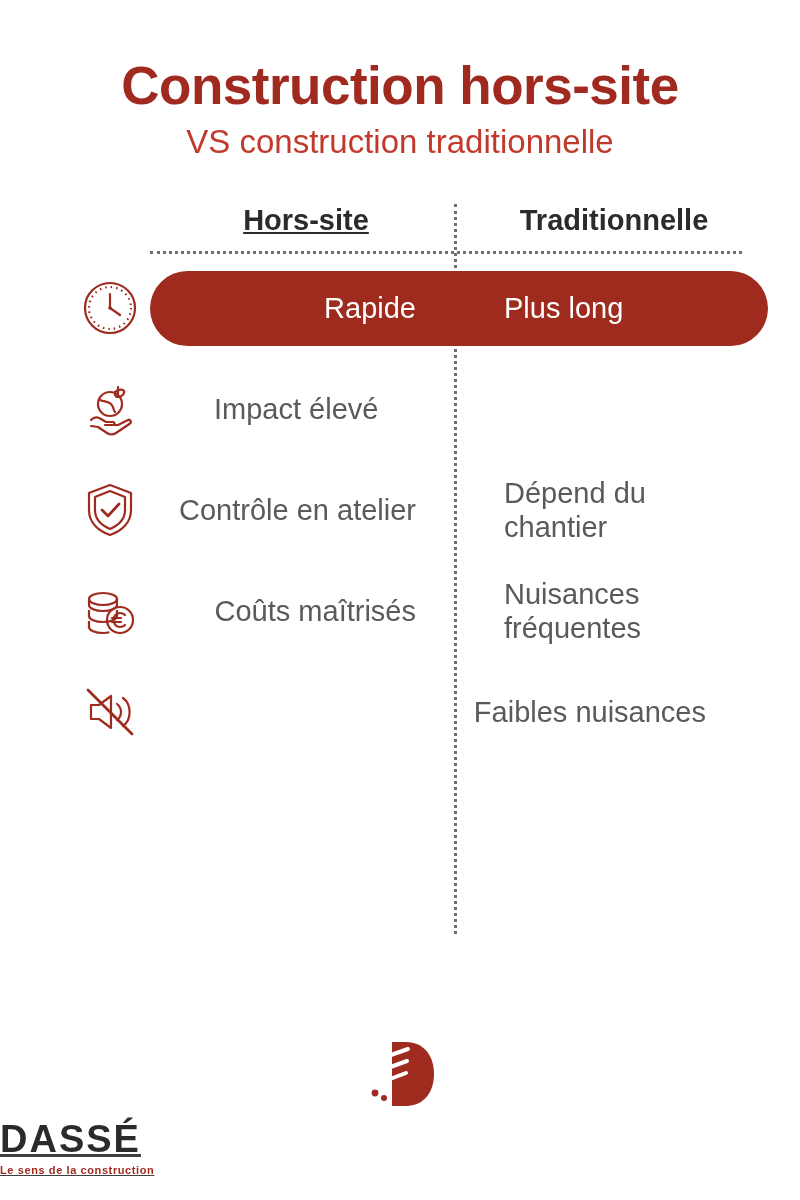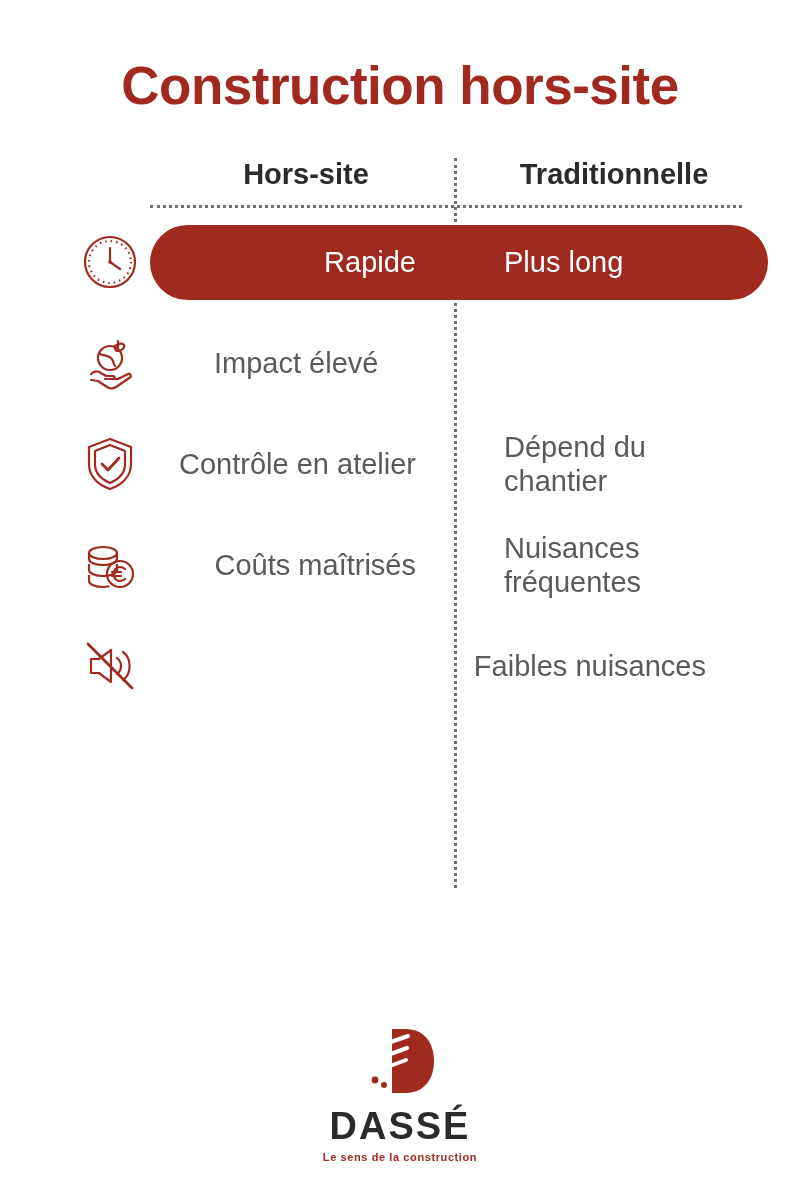--- a/index.html
+++ b/index.html
@@ -60,20 +60,21 @@
   }
   .col-head {
     flex: 1 1 0;
     text-align: center;
     font-size: 29px;
     font-weight: bold;
     color: #2b2b2b;
   }
   .col-head.left {
     padding-right: 18px;
+    text-decoration: underline;
   }
   .col-head.right {
     padding-left: 18px;
   }
 
   .head-rule {
     height: 0;
     border-top: 3px dotted #6f6f6f;
     margin: 0 8px 0 100px;
   }
@@ -137,22 +138,23 @@
   }
   .row.highlight .cell {
     color: #ffffff;
   }
 
   
   .logo-wrap {
     position: absolute;
     left: 0;
     right: 0;
-    bottom: 37px;
-    text-align: center;
+    bottom: 24px;
+    text-align: left;
+    text-decoration: underline;
   }
   .logo-mark {
     width: 76px;
     height: 76px;
     margin: 0 auto 8px auto;
     position: relative;
   }
   .logo-word {
     font-size: 38px;
     font-weight: bold;
@@ -169,20 +171,21 @@
   }
   svg { display: block; }
 </style>
 </head>
 <body>
 
 <div class="page">
 
   <div class="header">
     <h1 class="title">Construction hors-site</h1>
+    <h2 class="subtitle">VS construction traditionnelle</h2>
   </div>
 
   <div class="table">
 
     <div class="v-divider"></div>
 
     <div class="col-head-row">
       <div class="icon-col"></div>
       <div class="col-head left">Hors-site</div>
       <div class="col-head right">Traditionnelle</div>

